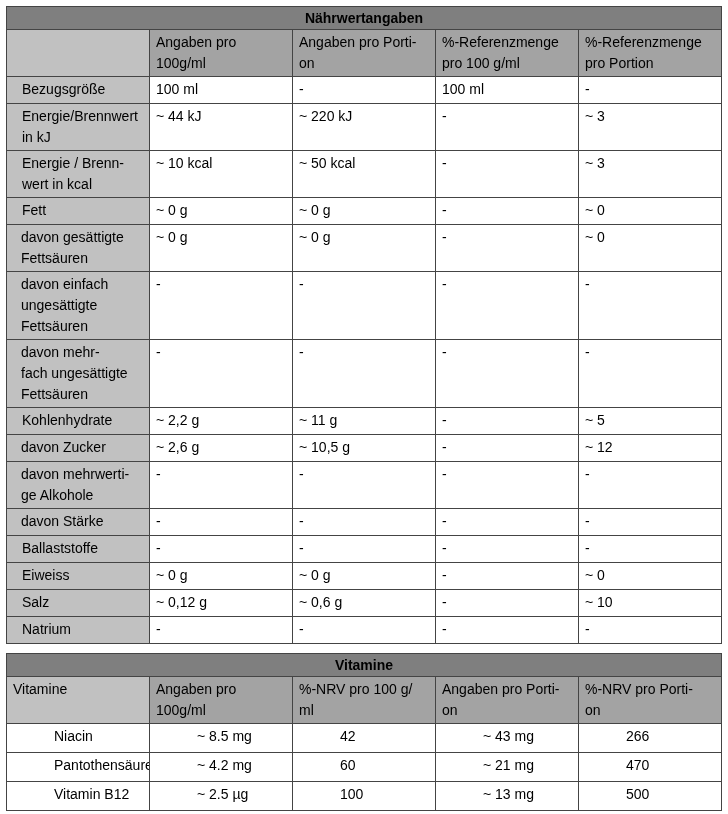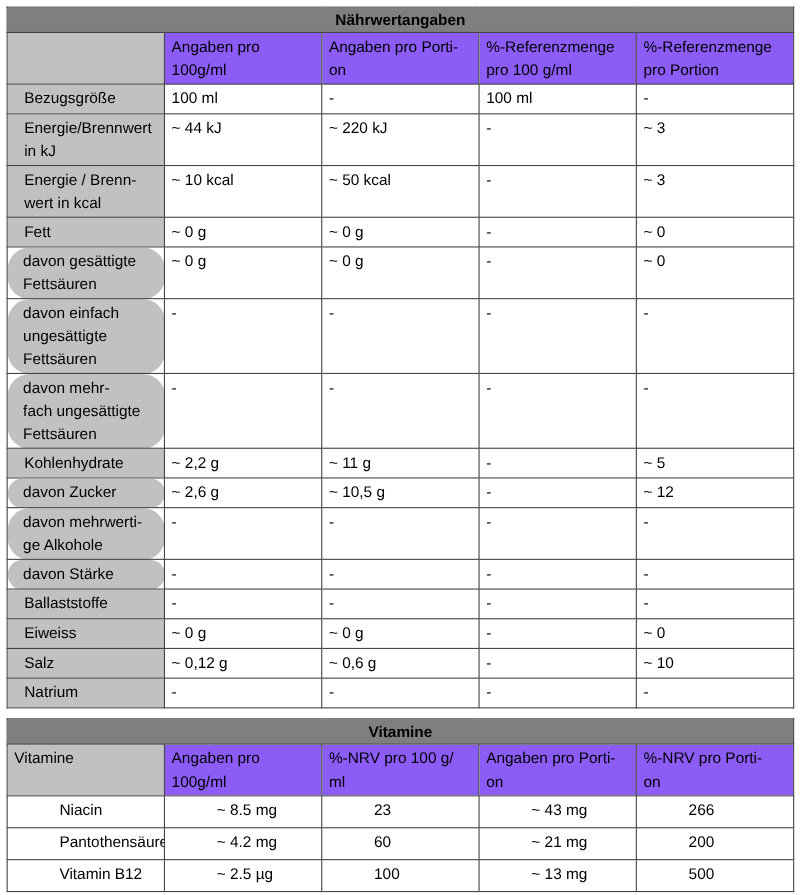--- a/index.html
+++ b/index.html
@@ -4,24 +4,24 @@
 <style>
   html,body{margin:0;padding:0;background:#ffffff;}
   body{font-family:"Liberation Sans",sans-serif;color:#000;}
   .page{width:728px;height:814px;box-sizing:border-box;padding:6px 6px 0 6px;overflow:hidden;}
   table{border-collapse:collapse;table-layout:fixed;width:716px;font-size:14px;line-height:21px;}
   col{width:20%;}
   td{border:1px solid #444;vertical-align:top;padding:2px 6px;white-space:pre-line;
      box-sizing:border-box;overflow:hidden;}
   .title-cell{background:#7f7f7f;font-weight:bold;text-align:center;vertical-align:middle;
      height:23px;padding:1px 4px;line-height:20px;}
-  .head-cell{background:#8b5cf6;height:45px;}
+  .head-cell{background:#a3a3a3;height:45px;}
   .head-cell-first{background:#c1c1c1;height:45px;}
   .lab{background:#c1c1c1;padding-left:15px;}
-  .lab.indent{padding-left:14px;border-radius:20px;}
+  .lab.indent{padding-left:14px;}
   .lab-white{background:#ffffff;padding-left:5px;}
   .h1 td{height:27px;}
   .h2 td{height:47px;}
   .h3 td{height:68px;}
   .hv td{height:29px;padding-left:47px;}
   .vtable{margin-top:9px;}
 </style>
 </head>
 <body>
 
@@ -186,30 +186,30 @@
       <td class="head-cell">%-NRV pro 100 g/
 ml</td>
       <td class="head-cell">Angaben pro Porti-
 on</td>
       <td class="head-cell">%-NRV pro Porti-
 on</td>
     </tr>
     <tr class="hv">
       <td class="lab-white">Niacin</td>
       <td>~ 8.5 mg</td>
-      <td>23</td>
+      <td>42</td>
       <td>~ 43 mg</td>
       <td>266</td>
     </tr>
     <tr class="hv">
       <td class="lab-white">Pantothensäure</td>
       <td>~ 4.2 mg</td>
       <td>60</td>
       <td>~ 21 mg</td>
-      <td>200</td>
+      <td>470</td>
     </tr>
     <tr class="hv">
       <td class="lab-white">Vitamin B12</td>
       <td>~ 2.5 µg</td>
       <td>100</td>
       <td>~ 13 mg</td>
       <td>500</td>
     </tr>
   </tbody>
     </table>

